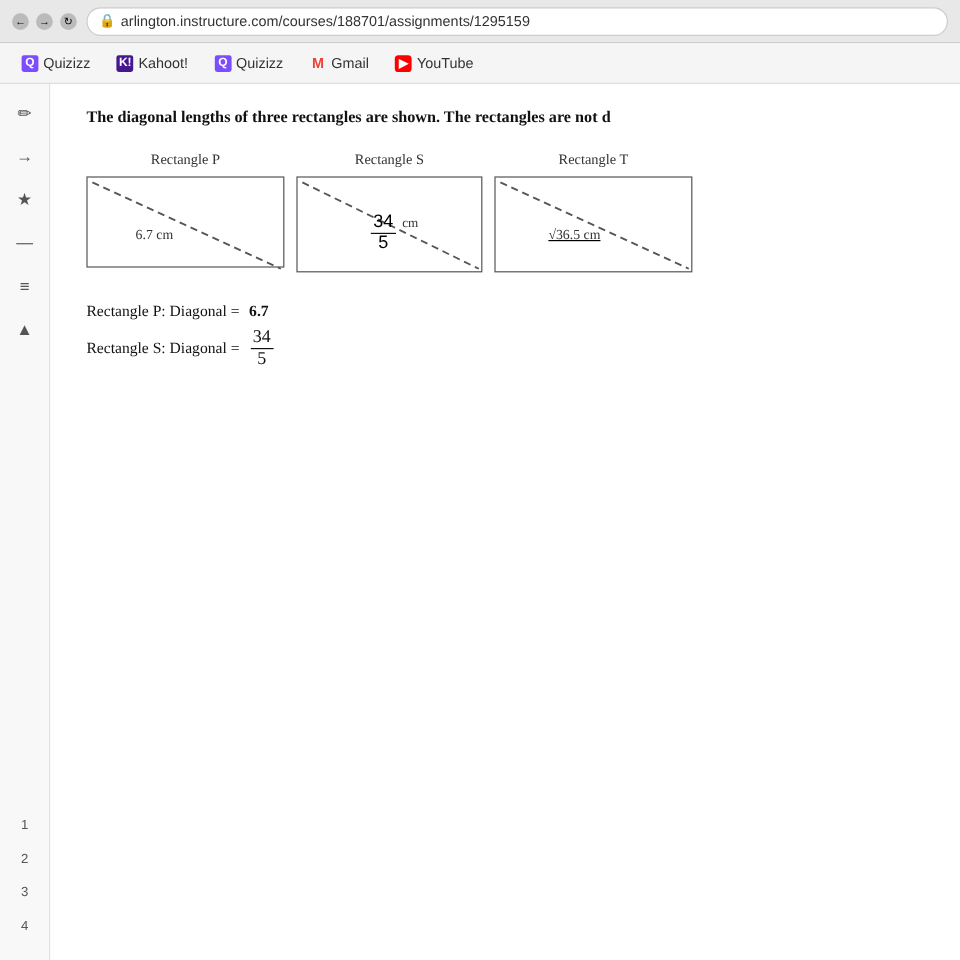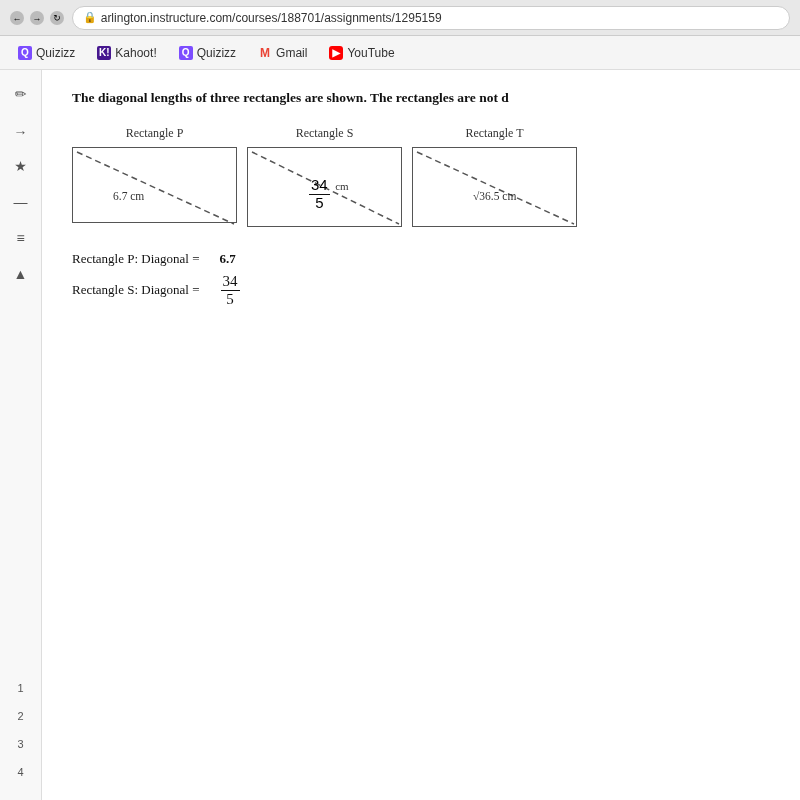--- a/index.html
+++ b/index.html
@@ -177,21 +177,21 @@
     .math-info {
       margin-top: 10px;
     }
     .math-line {
       font-size: 13px;
       color: #111;
       margin-bottom: 6px;
       font-family: Georgia, serif;
       display: flex;
       align-items: center;
-      gap: 20px;
+      gap: 8px;
     }
     .fraction {
       display: inline-flex;
       flex-direction: column;
       align-items: center;
       font-size: 15px;
       line-height: 1.1;
       margin: 0 1px;
     }
     .fraction .numerator { border-bottom: 1px solid #111; padding: 0 2px; }
@@ -288,21 +288,21 @@
           </div>
         </div>
       </div>
 
       <div class="rect-group">
         <div class="rect-label">Rectangle T</div>
         <div class="rect-box rect-t">
           <svg width="165" height="80">
             <line x1="4" y1="4" x2="161" y2="76" stroke="#555" stroke-width="1.5" stroke-dasharray="6,4"></line>
           </svg>
-          <div style="position:absolute; top:38px; left:60px;">
+          <div style="position:absolute; top:38px; left:44px;text-decoration:underline;">
             <span class="diagonal-label">√36.5 cm</span>
           </div>
         </div>
       </div>
     </div>
 
     <div class="math-info">
       <div class="math-line">
         <span>Rectangle P: Diagonal = </span>
         <strong>6.7</strong>

